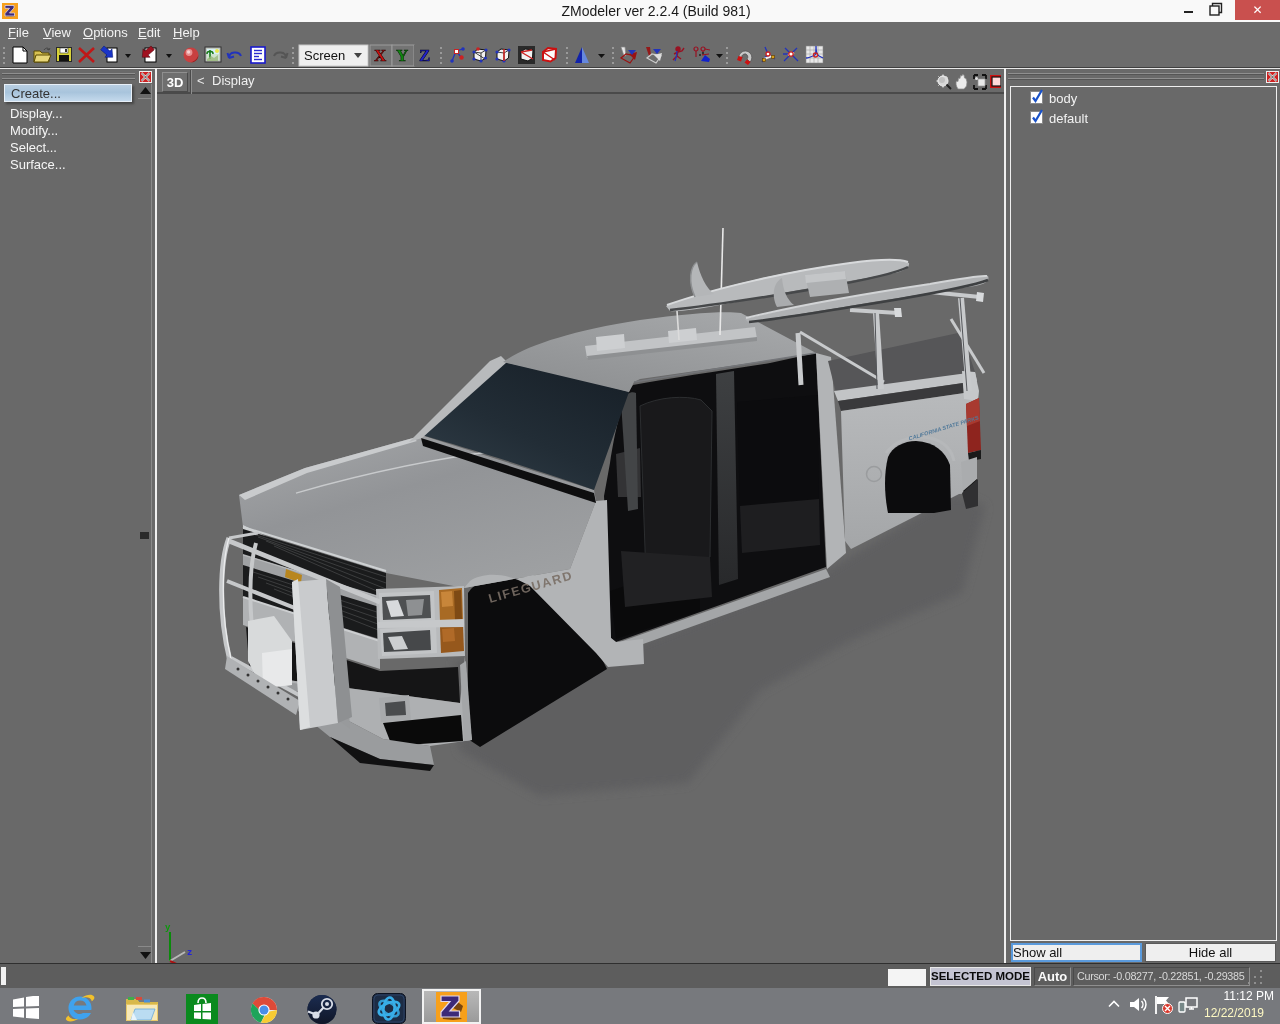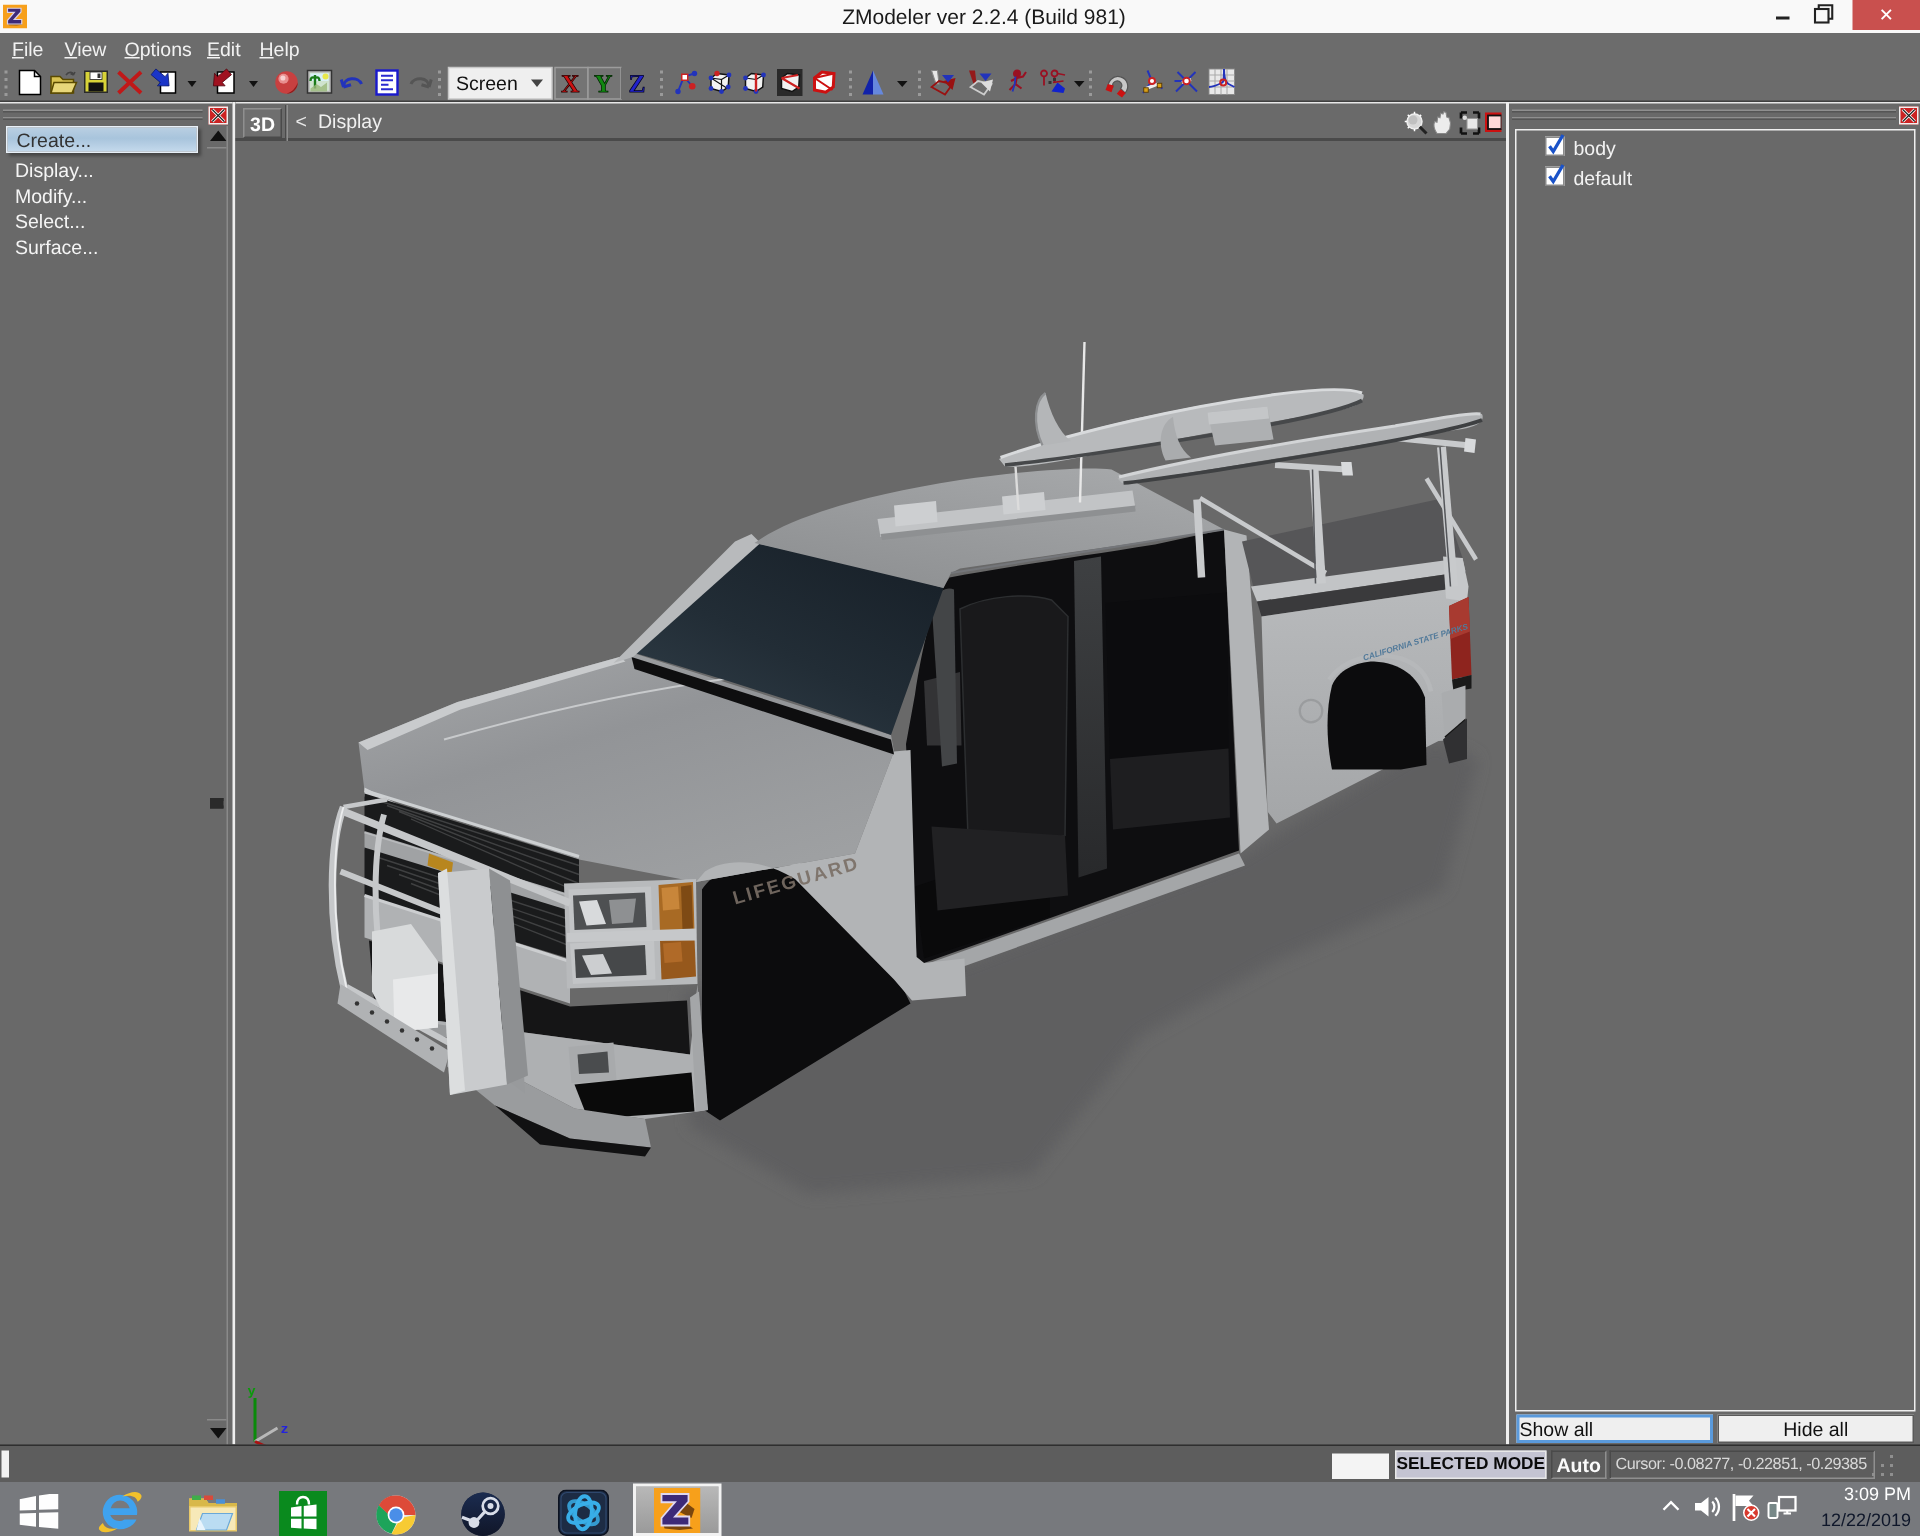--- a/index.html
+++ b/index.html
@@ -704,16 +704,16 @@
       <path d="M4 2 L16 2 L13 5.5 L16 9 L4 9 Z" fill="#fff"></path>
       <circle cx="14.5" cy="13.5" r="5" fill="#d83a2e" stroke="#fff" stroke-width="1"></circle>
       <path d="M12 11 L17 16 M17 11 L12 16" stroke="#fff" stroke-width="1.4"></path>
     </svg>
     <svg class="abs" style="left:1178px;top:8px" width="20" height="17" viewBox="0 0 20 17">
       <rect x="8" y="2" width="11" height="9" fill="none" stroke="#fff" stroke-width="1.5"></rect>
       <path d="M11 13 L16 13 M13.5 11 L13.5 13" stroke="#fff" stroke-width="1.4"></path>
       <rect x="1" y="6" width="6" height="10" rx="1" fill="#788"></rect>
       <rect x="1" y="6" width="6" height="10" rx="1" fill="none" stroke="#fff" stroke-width="1.3"></rect>
     </svg>
-    <div class="abs" style="left:1204px;top:1px;width:70px;height:16px;color:#fff;font-size:12px;text-align:right;">3:09 PM</div>
-    <div class="abs" style="left:1194px;top:18px;width:80px;height:16px;color:#0f172a;font-size:12px;text-align:right;">12/22/2019</div>
+    <div class="abs" style="left:1204px;top:1px;width:70px;height:16px;color:#fff;font-size:12px;text-align:right;">11:12 PM</div>
+    <div class="abs" style="left:1194px;top:18px;width:80px;height:16px;color:#fef9c3;font-size:12px;text-align:center;">12/22/2019</div>
   </div>
 </div>
 
 </body></html>

